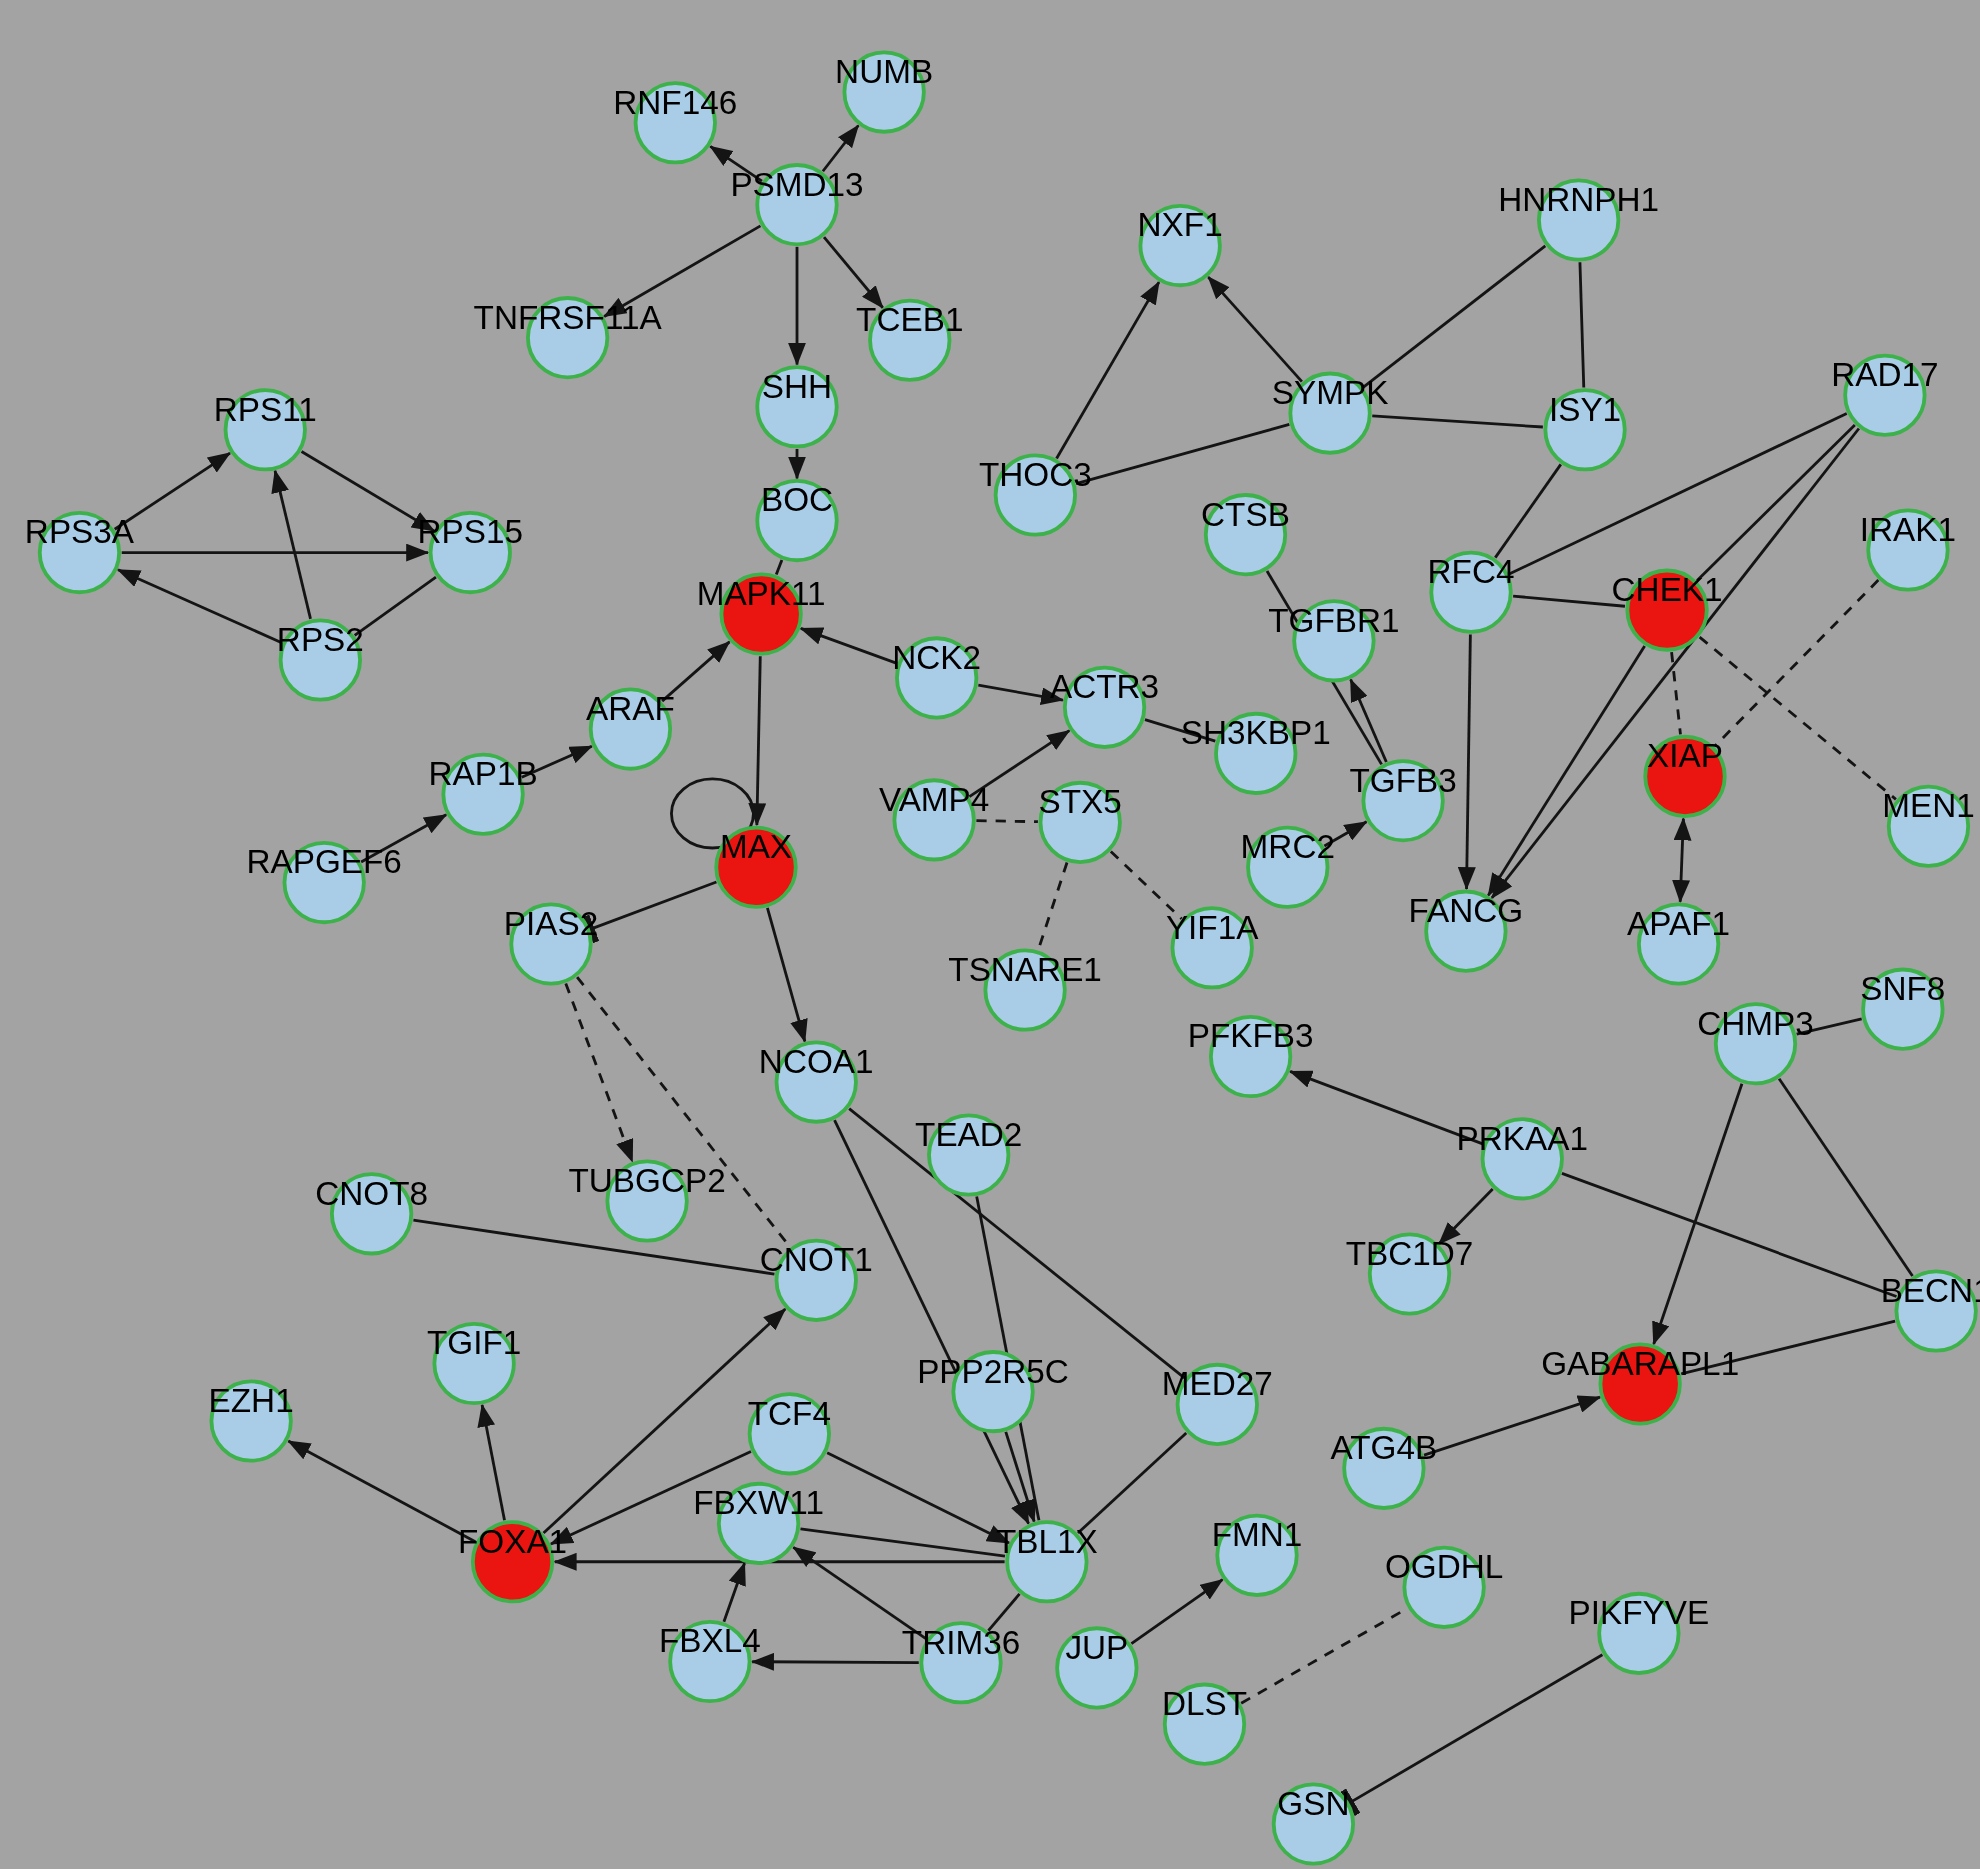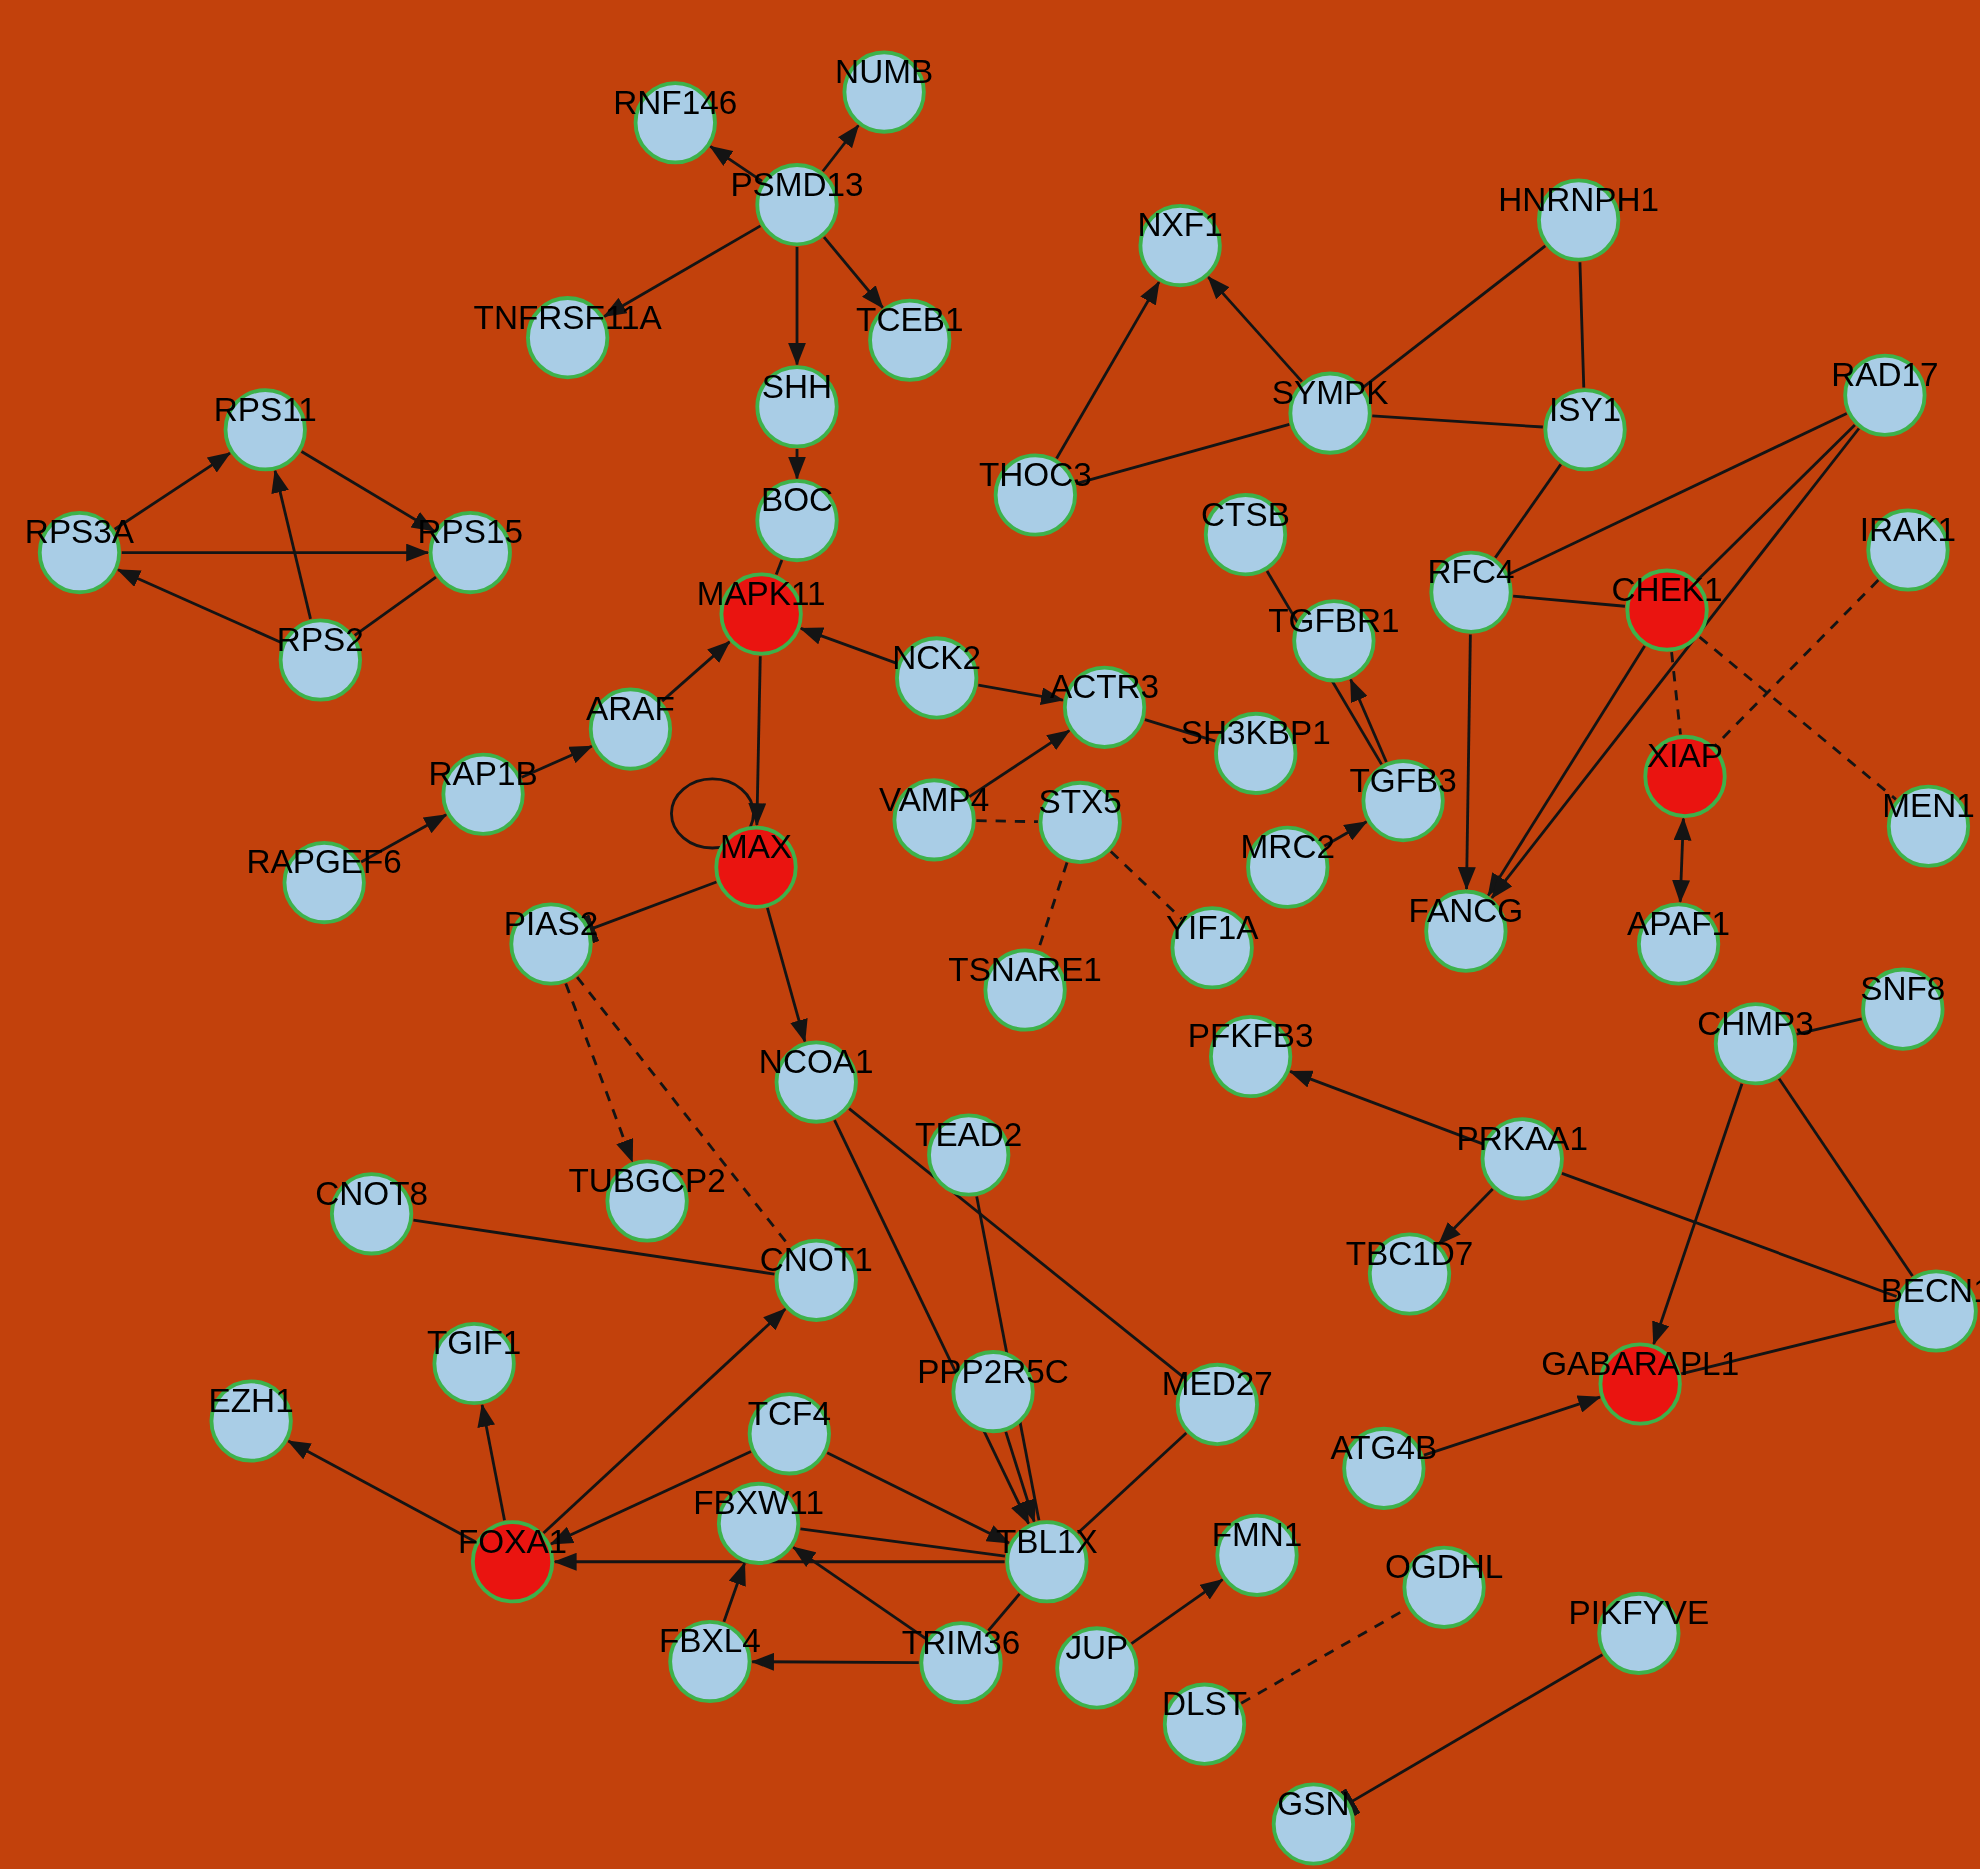--- a/index.html
+++ b/index.html
@@ -1,16 +1,16 @@
 <!DOCTYPE html>
 <html><head>
 <meta charset="utf-8">
 <style>
   html,body{margin:0;padding:0;background:#ffffff;}
-  .stage{width:1981px;height:1870px;background:#c2410c;overflow:hidden;}
+  .stage{width:1981px;height:1870px;background:#a3a3a3;overflow:hidden;}
   svg{display:block;width:100%;height:100%;}
   text.node-label{
     font-family:"Liberation Sans", sans-serif;
     font-size:26px;
     fill:#000000;
     text-anchor:middle;
   }
   line.edge{stroke:#141414;stroke-width:2.2px;}
   line.edge.dashed{stroke-dasharray:8 7;}
   ellipse.self-loop{fill:none;stroke:#141414;stroke-width:2.2px;}

